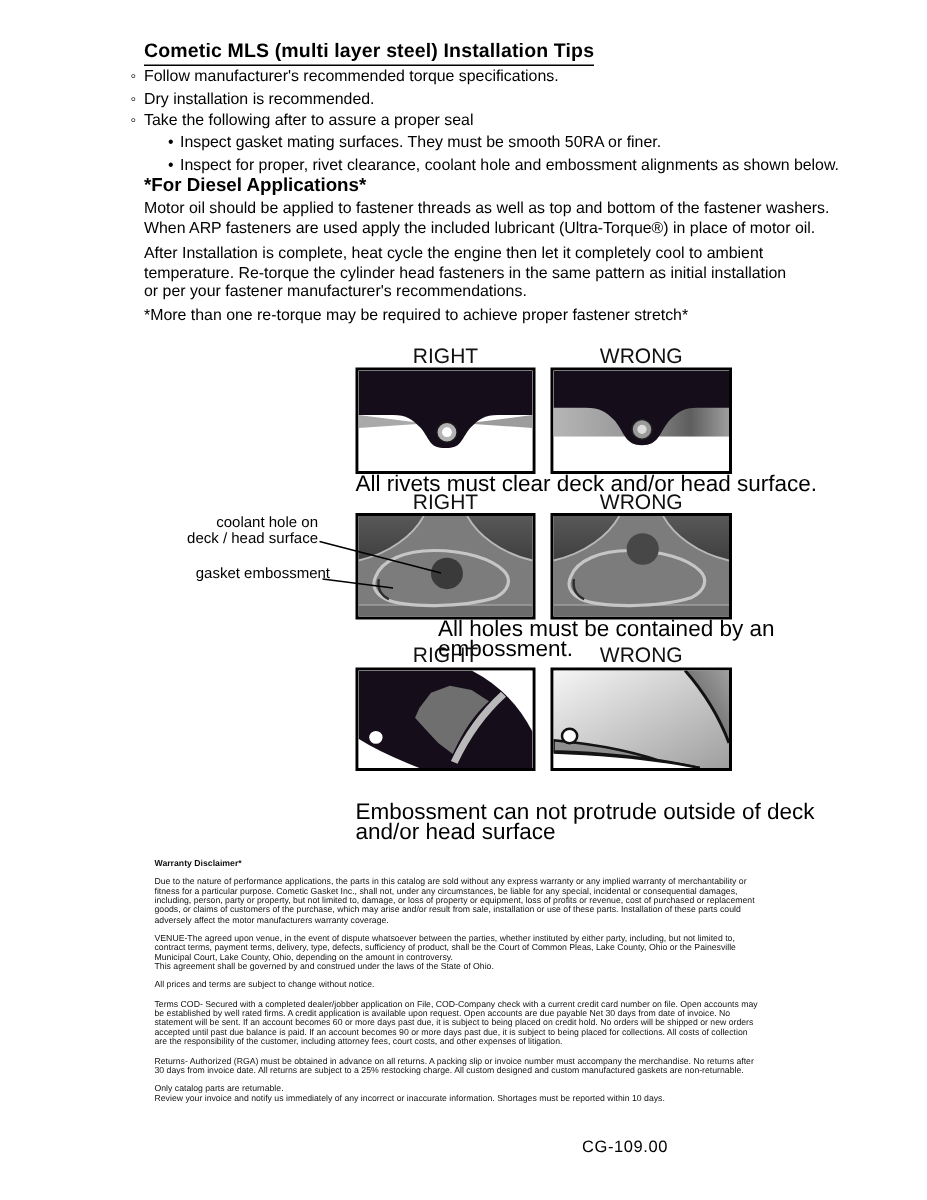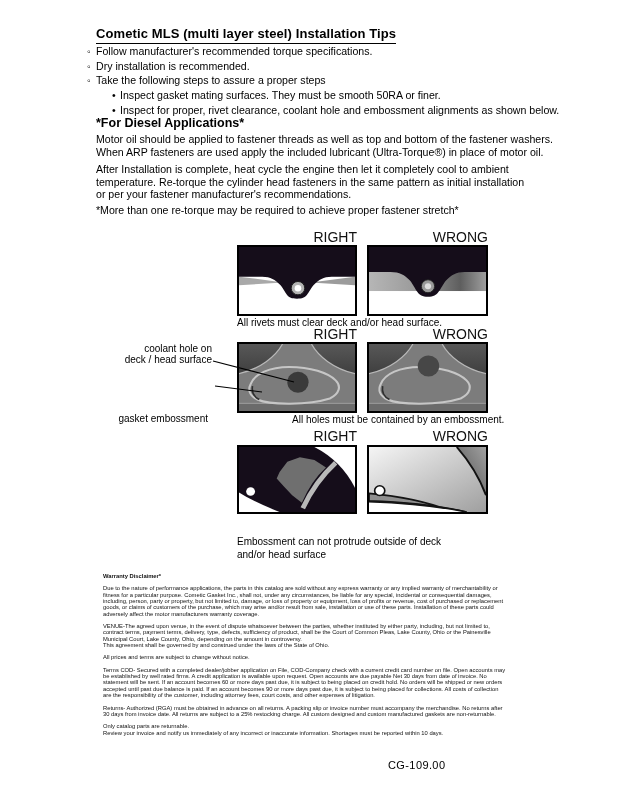--- a/index.html
+++ b/index.html
@@ -16,23 +16,23 @@
   }
   .tips { left:87px; top:44px; font-size:10.6px; line-height:14.7px; }
   .tip-row { display:flex; white-space:nowrap; }
   .tip-row .marker { width:9px; flex:0 0 9px; }
   .tip-row.sub { margin-left:25px; }
   .tip-row.sub .marker { width:8px; flex:0 0 8px; }
 
   .h2 { left:96px; top:116px; font-size:12.5px; font-weight:bold; }
   .body-par { left:96px; width:470px; font-size:10.6px; line-height:12.7px; }
 
-  .fig-label { top:0; width:120px; text-align:right; font-size:14px; color:#111; }
+  .fig-label { top:0; width:120px; text-align:center; font-size:14px; color:#111; }
   .figbox { display:block; border:2px solid #000; background:#fff; }
-  .caption { font-size:10px; line-height:12.5px; }
+  .caption { font-size:15px; line-height:12.5px; }
 
   .side-label { width:116px; text-align:right; font-size:10px; line-height:10.5px; }
 
   .legal { left:103px; top:573px; width:442px; font-size:5.8px; line-height:6.35px; color:#111; }
   .legal .blk { margin:0 0 6px 0; }
   .legal .hd { font-weight:bold; }
 
   .footer-code { left:388px; top:759px; font-size:11px; letter-spacing:.4px; }
 </style>
 </head>
@@ -46,21 +46,21 @@
     <div class="tip-row">
       <span class="marker">◦</span>
       <span>Follow manufacturer's recommended torque specifications.</span>
     </div>
     <div class="tip-row">
       <span class="marker">◦</span>
       <span>Dry installation is recommended.</span>
     </div>
     <div class="tip-row">
       <span class="marker">◦</span>
-      <span>Take the following steps to assure a proper steps</span>
+      <span>Take the following after to assure a proper seal</span>
     </div>
     <div class="tip-row sub">
       <span class="marker">•</span>
       <span>Inspect gasket mating surfaces.  They must be smooth 50RA or finer.</span>
     </div>
     <div class="tip-row sub">
       <span class="marker">•</span>
       <span>Inspect for proper, rivet clearance, coolant hole and embossment alignments as shown below.</span>
     </div>
   </div>
@@ -101,21 +101,21 @@
     <circle cx="60.5" cy="41" r="3.2" fill="#dddddd"></circle>
   </svg>
 
   <div class="abs caption" style="left:237px; top:317px;">All rivets must clear deck and/or head surface.</div>
 
   <div class="abs fig-label" style="left:237px; top:326px;">RIGHT</div>
   <div class="abs fig-label" style="left:367px; top:326px; width:121px;">WRONG</div>
 
   <div class="abs side-label pre" style="left:96px; top:344px;">coolant hole on
 deck / head surface</div>
-  <div class="abs side-label" style="left:92px; top:378px;margin-top:36px;">gasket embossment</div>
+  <div class="abs side-label" style="left:104px; top:378px;">gasket embossment</div>
 
   <svg class="abs figbox" style="left:237px; top:342px;" width="116" height="67" viewBox="0 0 120 70" preserveAspectRatio="none">
     <defs>
       <linearGradient id="g2r" x1="0" y1="0" x2="0" y2="1">
         <stop offset="0" stop-color="#585858"></stop>
           <stop offset="1" stop-color="#3f3f3f"></stop>
       </linearGradient>
     </defs>
     <rect x="0" y="0" width="120" height="70" fill="#7c7c7c"></rect>
     <rect x="0" y="62" width="120" height="8" fill="#6b6b6b"></rect>

